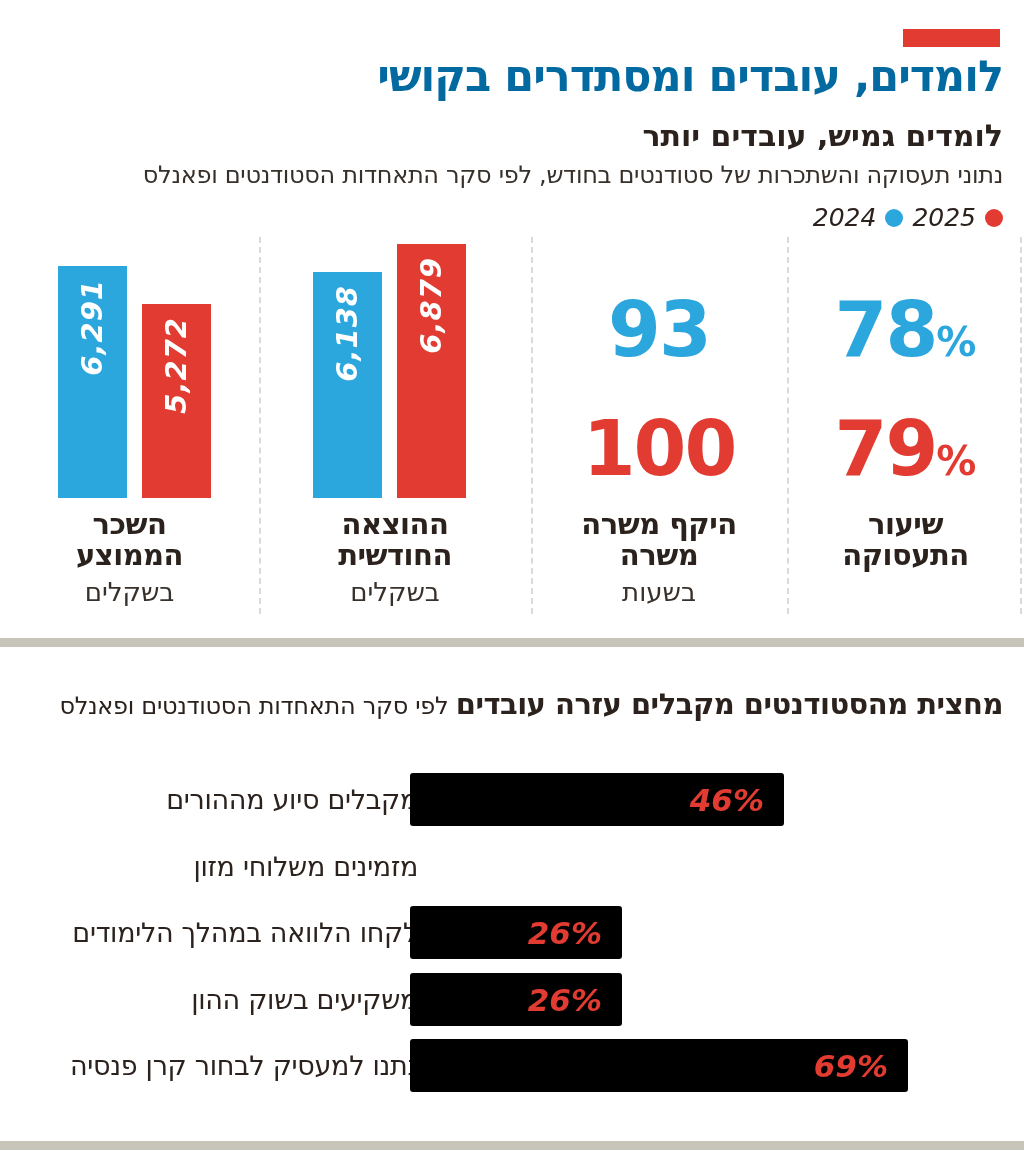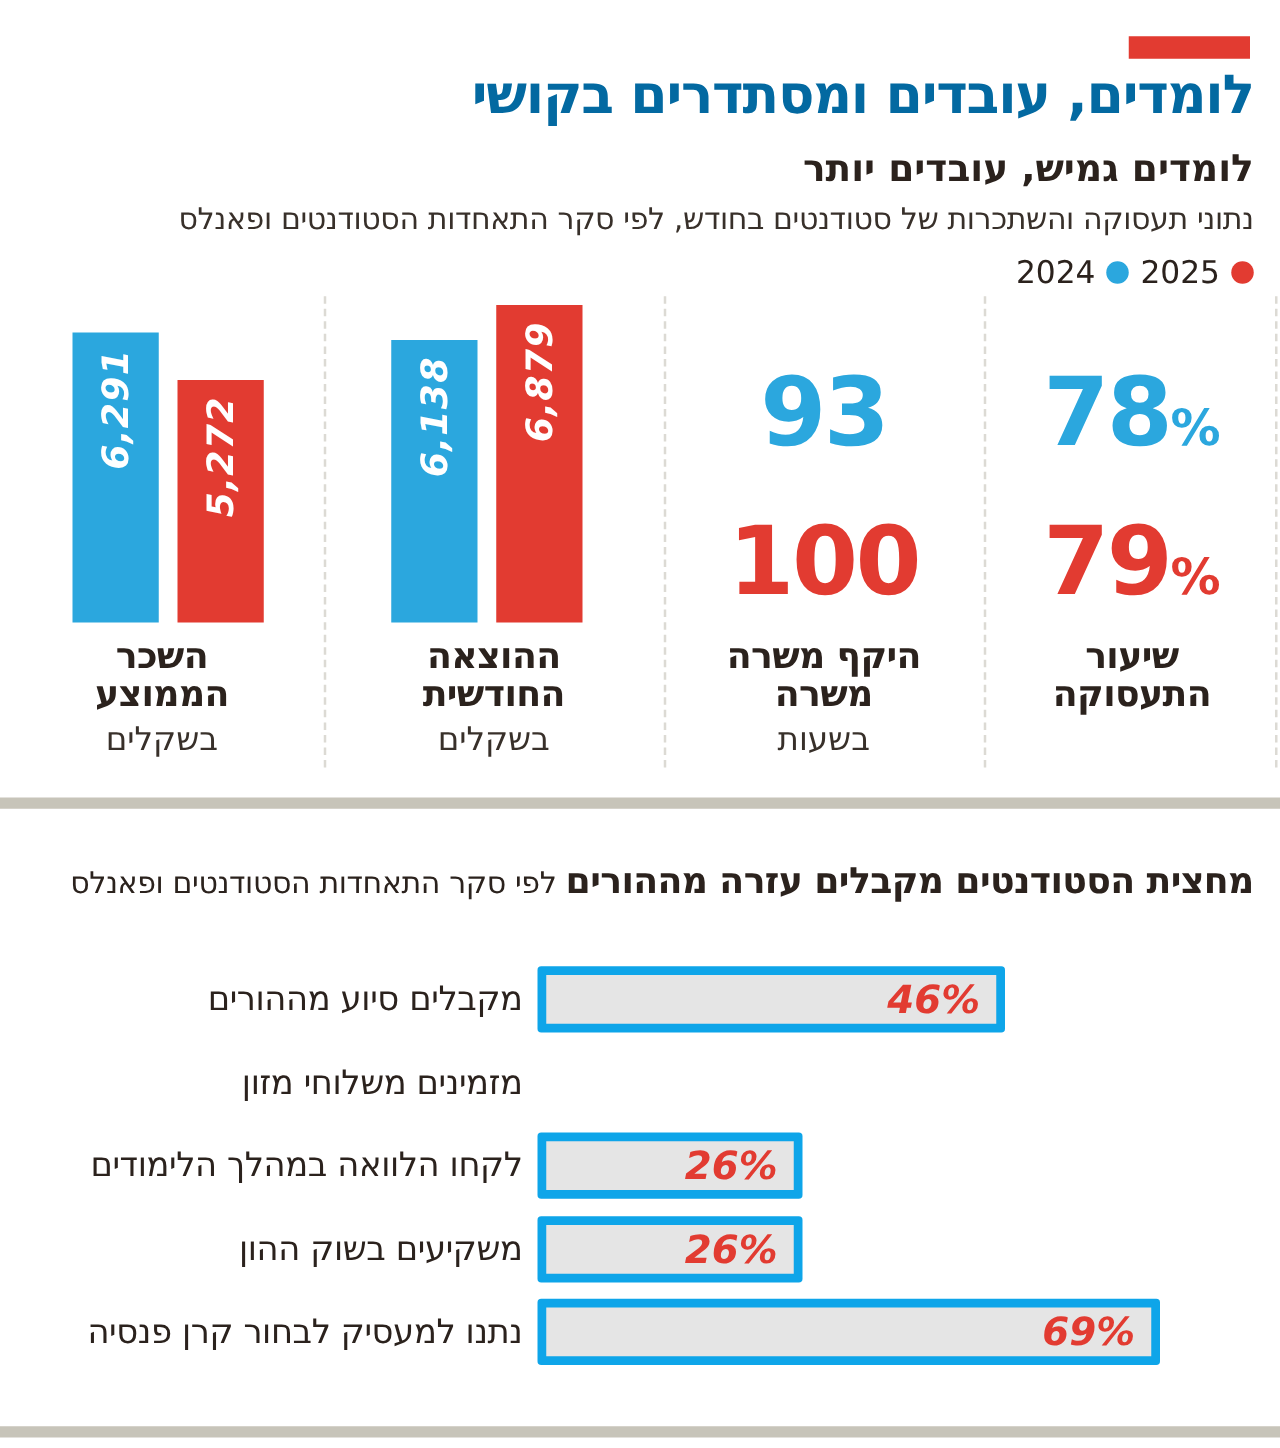--- a/index.html
+++ b/index.html
@@ -8,21 +8,21 @@
     font-family:"DejaVu Sans",sans-serif;color:#2b221d;direction:rtl;
   }
   
   .badge{position:absolute;left:903px;top:29px;width:97px;height:18px;background:#e23b31;}
   .main-title{position:absolute;top:52px;right:21px;margin:0;font-size:43px;font-weight:700;
     letter-spacing:-1px;white-space:nowrap;color:#0369a1;line-height:1.15;}
   .s1-title{position:absolute;top:118px;right:21px;font-size:30px;font-weight:700;white-space:nowrap;}
   .s1-sub{position:absolute;top:161px;right:21px;font-size:24px;font-weight:400;color:#38302a;
     white-space:nowrap;letter-spacing:-0.3px;}
   .legend{position:absolute;top:203px;right:21px;display:flex;align-items:center;gap:9px;
-    font-size:25px;font-weight:400;direction:ltr;color:#2b221d;}
+    font-size:25px;font-weight:400;direction:ltr;color:#2b221d;font-style:italic;}
   .dot{width:18px;height:18px;border-radius:50%;display:inline-block;}
   .dot-blue{background:#2ba7de;}
   .dot-red{background:#e23b31;}
   
   .divider-v{position:absolute;top:237px;height:377px;width:0;border-left:2px dashed #dcdad4;}
   .vbar{position:absolute;bottom:660px;width:69px;}
   .vbar.blue{background:#2ba7de;}
   .vbar.red{background:#e23b31;}
   .vval{
     position:absolute;top:13px;left:50%;
@@ -40,22 +40,22 @@
   .bignum .suffix{font-size:40px;letter-spacing:0;}
   
   .graybar{position:absolute;left:0;width:1024px;height:9px;background:#c7c4b9;}
   
   .s2-title{position:absolute;top:687px;right:21px;white-space:nowrap;color:#2b221d;
     font-size:24px;font-weight:400;letter-spacing:-0.3px;}
   .s2-title b{font-size:29px;font-weight:700;letter-spacing:-0.5px;}
   .hrow{position:absolute;left:0;width:1024px;height:53px;}
   .hrow-label{position:absolute;right:606px;top:0;height:53px;line-height:53px;
     font-size:27px;font-weight:400;white-space:nowrap;color:#2b221d;letter-spacing:-0.3px;}
-  .hbar{position:absolute;left:430px;top:0;height:53px;background:#e5e5e5;
-    border:7px solid #0ea5e9;border-radius:3px;box-sizing:border-box;}
+  .hbar{position:absolute;left:410px;top:0;height:53px;background:#000000;
+    border:7px solid #000000;border-radius:3px;box-sizing:border-box;}
   .hval{position:absolute;right:13px;top:50%;transform:translateY(-50%);
     color:#e23b31;font-weight:700;font-style:italic;font-size:31px;direction:ltr;}
 </style>
 </head>
 <body>
 
 <div class="page">
 
   <div class="badge"></div>
   <h1 class="main-title">לומדים, עובדים ומסתדרים בקושי</h1>
@@ -119,21 +119,21 @@
     <div class="col-unit">בשעות</div>
   </div>
   <div class="col-label" style="left:787px;width:237px">
     <div>שיעור</div>
     <div>התעסוקה</div>
   </div>
 
   <div class="graybar" style="top:638px"></div>
 
   <div class="s2-title">
-    <b>מחצית הסטודנטים מקבלים עזרה מההורים</b>
+    <b>מחצית מהסטודנטים מקבלים עזרה עובדים</b>
     <span>לפי סקר התאחדות הסטודנטים ופאנלס</span>
   </div>
 
   <div class="hrow" style="top:773px">
     <div class="hrow-label">מקבלים סיוע מההורים</div>
     <div class="hbar" style="width: 374px;">
       <span class="hval">46%</span>
     </div>
   </div>
 

